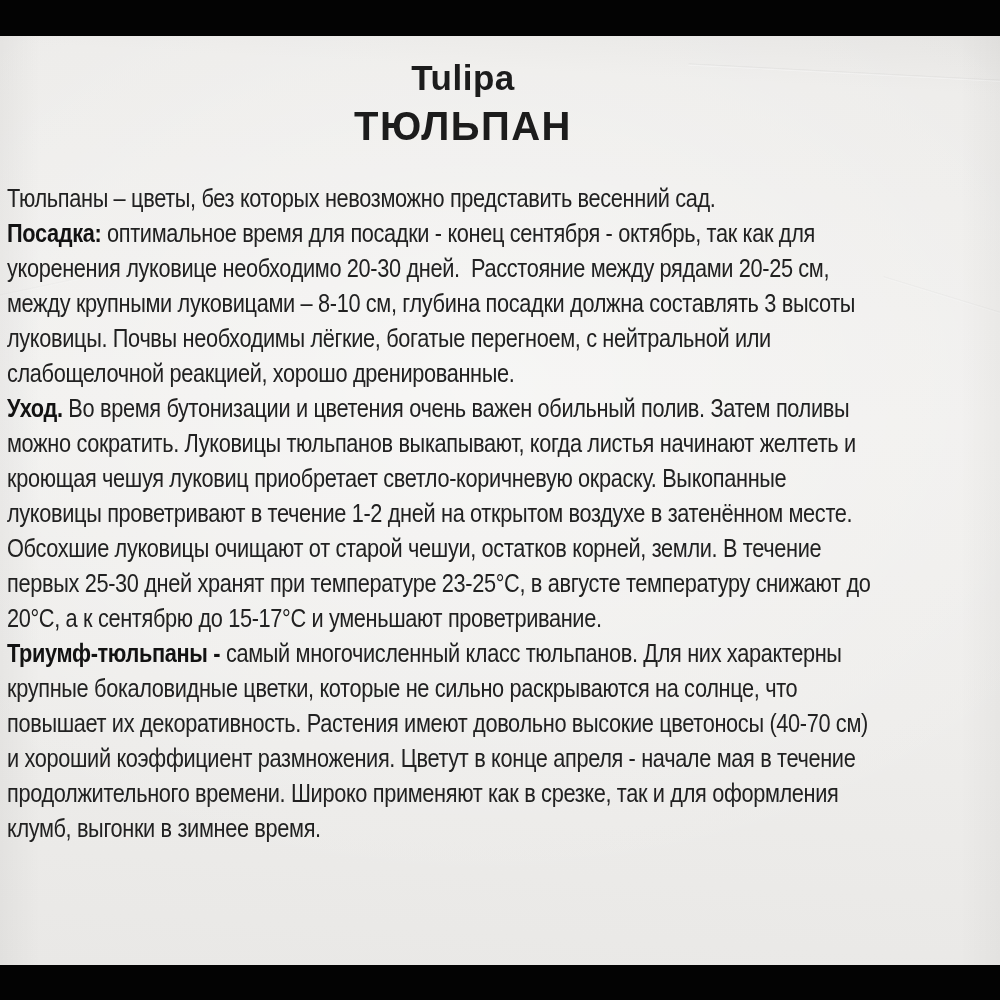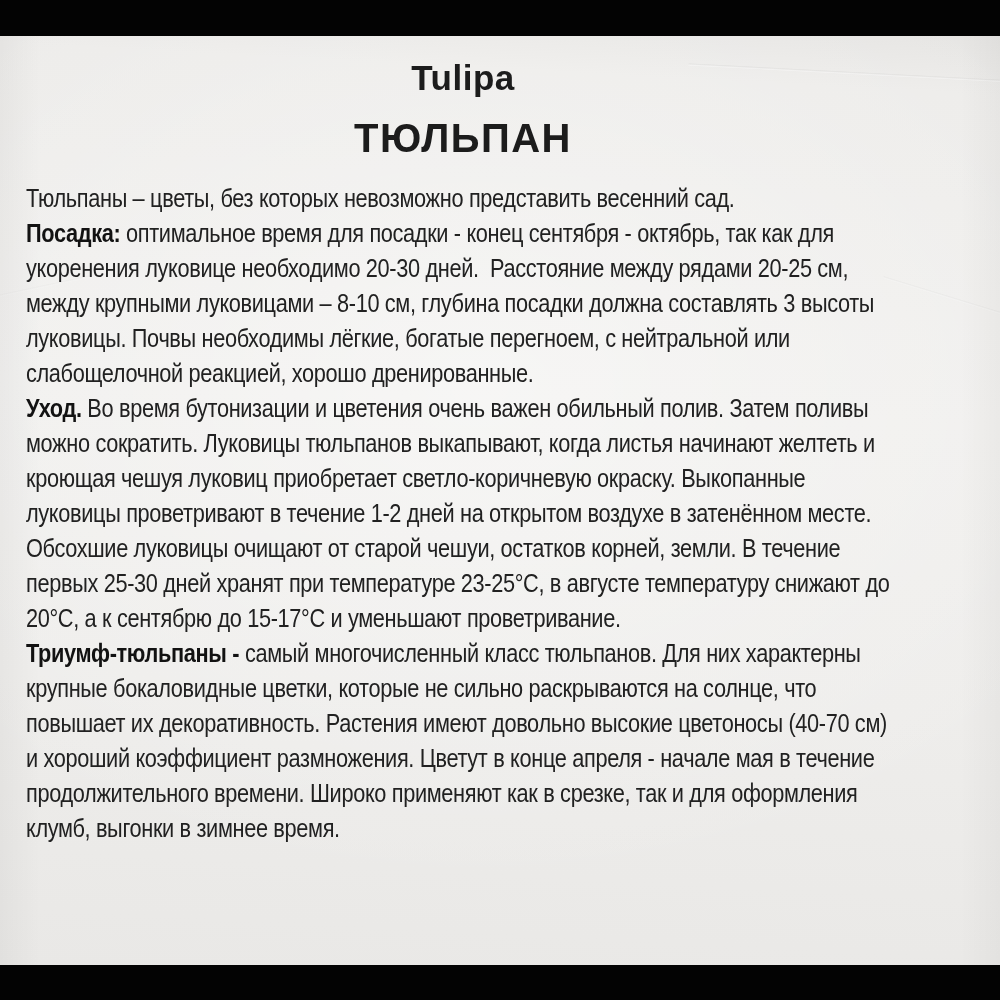--- a/index.html
+++ b/index.html
@@ -52,29 +52,29 @@
     z-index: 2;
   }
   .title-latin {
     margin: 0;
     font-size: 35px; font-weight: 700;
     line-height: 45px;
     color: #1c1c1c;
     letter-spacing: 0.5px;
   }
   .title-russian {
-    margin: 16px;
+    margin: 4px;
     font-size: 40px; font-weight: 700;
     line-height: 45px;
     color: #1c1c1c;
     letter-spacing: 1.5px;
   }
   .body-text {
     position: absolute;
-    top: 145px; left: 26px; right: 0;
+    top: 145px; left: 7px; right: 0;
     z-index: 2;
   }
   .paragraph { margin: 0; }
   .line {
     font-size: 25px;
     line-height: 35px;
     letter-spacing: -0.4px;
     white-space: pre;
     color: #212121;
     transform: scaleX(0.87);

